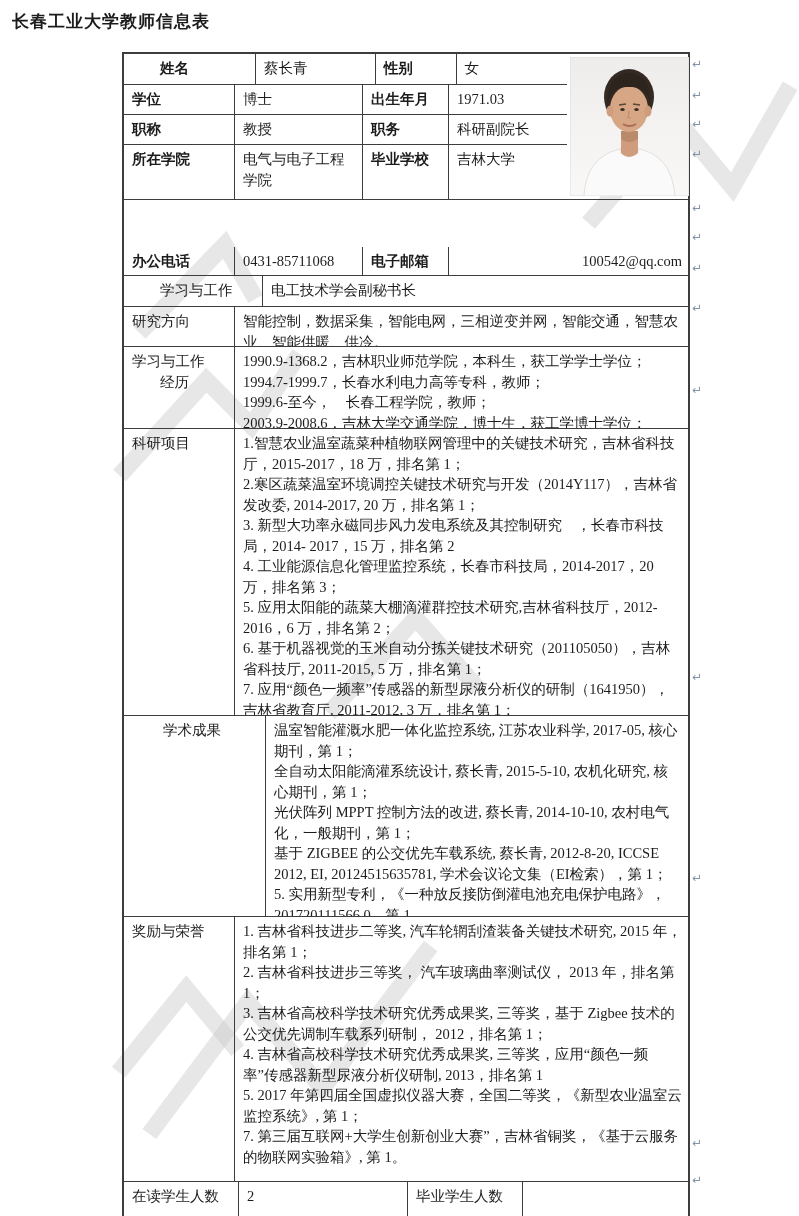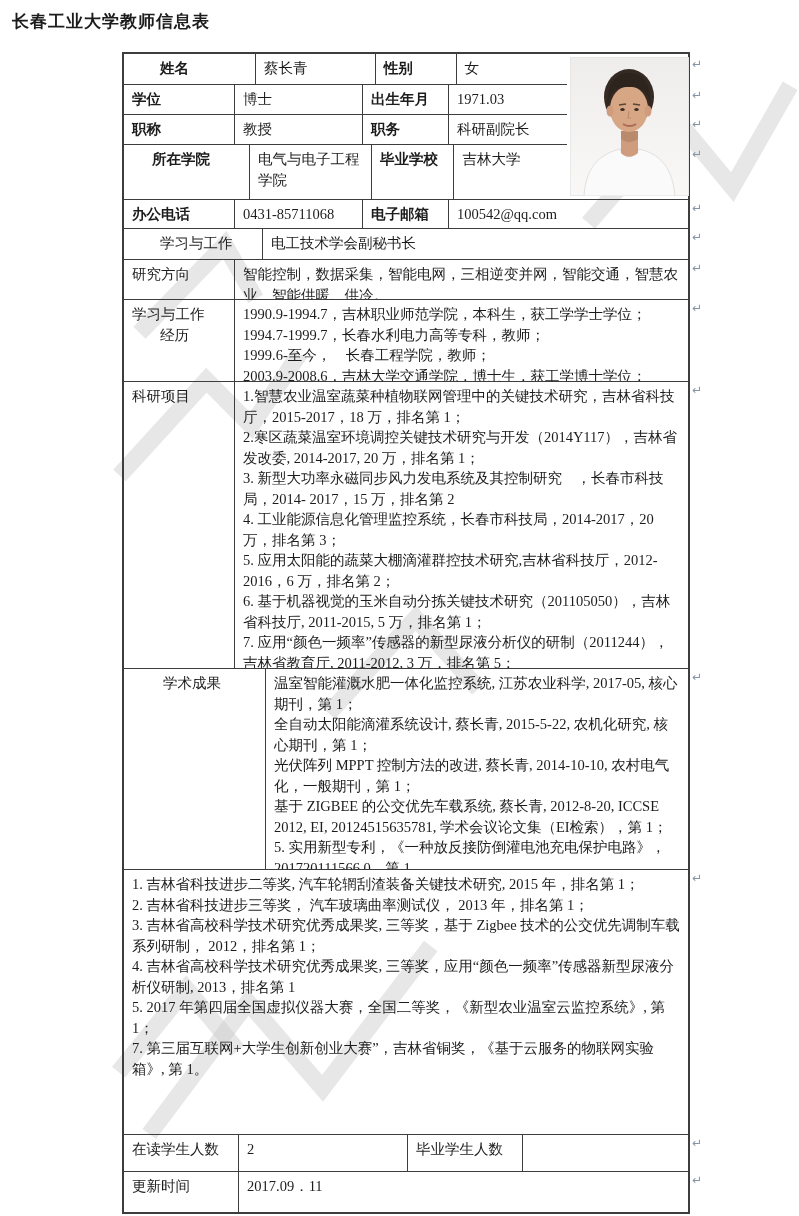--- a/index.html
+++ b/index.html
@@ -23,28 +23,28 @@
     background:transparent;
     font-size:14.5px;line-height:20.5px;
   }
   .tbl *{box-sizing:border-box;}
   .row{display:flex;border-bottom:1.5px solid #3d3d3d;}
   .row.last{border-bottom:none;}
   .cell{padding:4px 6px 0 8px;overflow:hidden;}
   .cell.bd{border-right:1.5px solid #3d3d3d;}
   .lbl-b{font-weight:bold;}
   .w111{width:111px;} .w128{width:128px;} .w86{width:86px;} .w118{width:118px;}
-  .w243{width:243px;} .w457{width:457px;} .w115{width:115px;} .w169{width:169px;}
+  .w243{width:243px;text-align:right;} .w457{width:457px;} .w115{width:115px;} .w169{width:169px;}
   .w453{width:453px;} .grow{flex:1;}
-  .h31{height:31px;padding-left:28px;} .h30{height:30px;} .h54{height:54px;} .h29{height:29px;}
+  .h31{height:31px;padding-left:28px;} .h30{height:30px;} .h54{height:54px;} .h29{height:29px;margin-top:47px;}
   .h40{height:40px;} .h82{height:82px;} .h287{height:287px;} .h201{height:201px;padding-left:31px;}
   .h265{height:265px;} .h37{height:37px;} .h42{height:40px;}
   .top-section{display:flex;border-bottom:1.5px solid #3d3d3d;}
   .top-left{width:443px;}
-  .top-left .row:last-child{border-bottom:none;padding-left:20px;}
+  .top-left .row:last-child{border-bottom:none;}
   .photo-cell{width:125px;height:145px;padding:3px;background:transparent;}
   .exp-label .l2{padding-left:28px;}
   .tline{white-space:pre-wrap;}
   .marks{position:absolute;left:100%;top:0;width:20px;height:100%;}
   .pmark{
     position:absolute;left:4px;
     font-size:12px;line-height:12px;color:#8593a6;
     font-family:"DejaVu Sans",sans-serif;
   }
 </style>
@@ -163,52 +163,53 @@
       <div class="cell bd w111">研究方向</div>
       <div class="cell w457 grow">智能控制，数据采集，智能电网，三相逆变并网，智能交通，智慧农业、智能供暖、供冷。</div>
     </div>
 
     <div class="row h82">
       <div class="cell bd w111 exp-label">
         <div>学习与工作</div>
         <div class="l2">经历</div>
       </div>
       <div class="cell w457 grow">
-          <div class="tline">1990.9-1994.7，吉林职业师范学院，本科生，获工学学士学位；</div>
+          <div class="tline">1990.9-1368.2，吉林职业师范学院，本科生，获工学学士学位；</div>
           <div class="tline">1994.7-1999.7，长春水利电力高等专科，教师；</div>
           <div class="tline">1999.6-至今，　长春工程学院，教师；</div>
           <div class="tline">2003.9-2008.6，吉林大学交通学院，博士生，获工学博士学位；</div>
         </div>
     </div>
 
     <div class="row h287">
       <div class="cell bd w111">科研项目</div>
       <div class="cell w457 grow">
           <div class="tline">1.智慧农业温室蔬菜种植物联网管理中的关键技术研究，吉林省科技厅，2015-2017，18 万，排名第 1；</div>
           <div class="tline">2.寒区蔬菜温室环境调控关键技术研究与开发（2014Y117），吉林省发改委, 2014-2017, 20 万，排名第 1；</div>
           <div class="tline">3. 新型大功率永磁同步风力发电系统及其控制研究　，长春市科技局，2014- 2017，15 万，排名第 2</div>
           <div class="tline">4. 工业能源信息化管理监控系统，长春市科技局，2014-2017，20 万，排名第 3；</div>
           <div class="tline">5. 应用太阳能的蔬菜大棚滴灌群控技术研究,吉林省科技厅，2012-2016，6 万，排名第 2；</div>
           <div class="tline">6. 基于机器视觉的玉米自动分拣关键技术研究（201105050），吉林省科技厅, 2011-2015, 5 万，排名第 1；</div>
-          <div class="tline">7. 应用“颜色一频率”传感器的新型尿液分析仪的研制（2011244），吉林省教育厅, 2011-2012, 3 万，排名第 5；</div>
+          <div class="tline">7. 应用“颜色一频率”传感器的新型尿液分析仪的研制（1641950），吉林省教育厅, 2011-2012, 3 万，排名第 1；</div>
         </div>
     </div>
 
     <div class="row h201">
       <div class="cell bd w111">学术成果</div>
       <div class="cell w457 grow">
           <div class="tline">温室智能灌溉水肥一体化监控系统, 江苏农业科学, 2017-05, 核心期刊，第 1；</div>
-          <div class="tline">全自动太阳能滴灌系统设计, 蔡长青, 2015-5-22, 农机化研究, 核心期刊，第 1；</div>
+          <div class="tline">全自动太阳能滴灌系统设计, 蔡长青, 2015-5-10, 农机化研究, 核心期刊，第 1；</div>
           <div class="tline">光伏阵列 MPPT 控制方法的改进, 蔡长青, 2014-10-10, 农村电气化，一般期刊，第 1；</div>
           <div class="tline">基于 ZIGBEE 的公交优先车载系统, 蔡长青, 2012-8-20, ICCSE 2012, EI, 20124515635781, 学术会议论文集（EI检索），第 1；</div>
           <div class="tline">5. 实用新型专利，《一种放反接防倒灌电池充电保护电路》，201720111566.0，第 1。</div>
         </div>
     </div>
 
     <div class="row h265">
+      <div class="cell bd w111">奖励与荣誉</div>
       <div class="cell w457 grow">
           <div class="tline">1. 吉林省科技进步二等奖, 汽车轮辋刮渣装备关键技术研究, 2015 年，排名第 1；</div>
           <div class="tline">2. 吉林省科技进步三等奖， 汽车玻璃曲率测试仪， 2013 年，排名第 1；</div>
           <div class="tline">3. 吉林省高校科学技术研究优秀成果奖, 三等奖，基于 Zigbee 技术的公交优先调制车载系列研制， 2012，排名第 1；</div>
           <div class="tline">4. 吉林省高校科学技术研究优秀成果奖, 三等奖，应用“颜色一频率”传感器新型尿液分析仪研制, 2013，排名第 1</div>
           <div class="tline">5. 2017 年第四届全国虚拟仪器大赛，全国二等奖，《新型农业温室云监控系统》, 第 1；</div>
           <div class="tline">7. 第三届互联网+大学生创新创业大赛”，吉林省铜奖，《基于云服务的物联网实验箱》, 第 1。</div>
         </div>
     </div>
 

